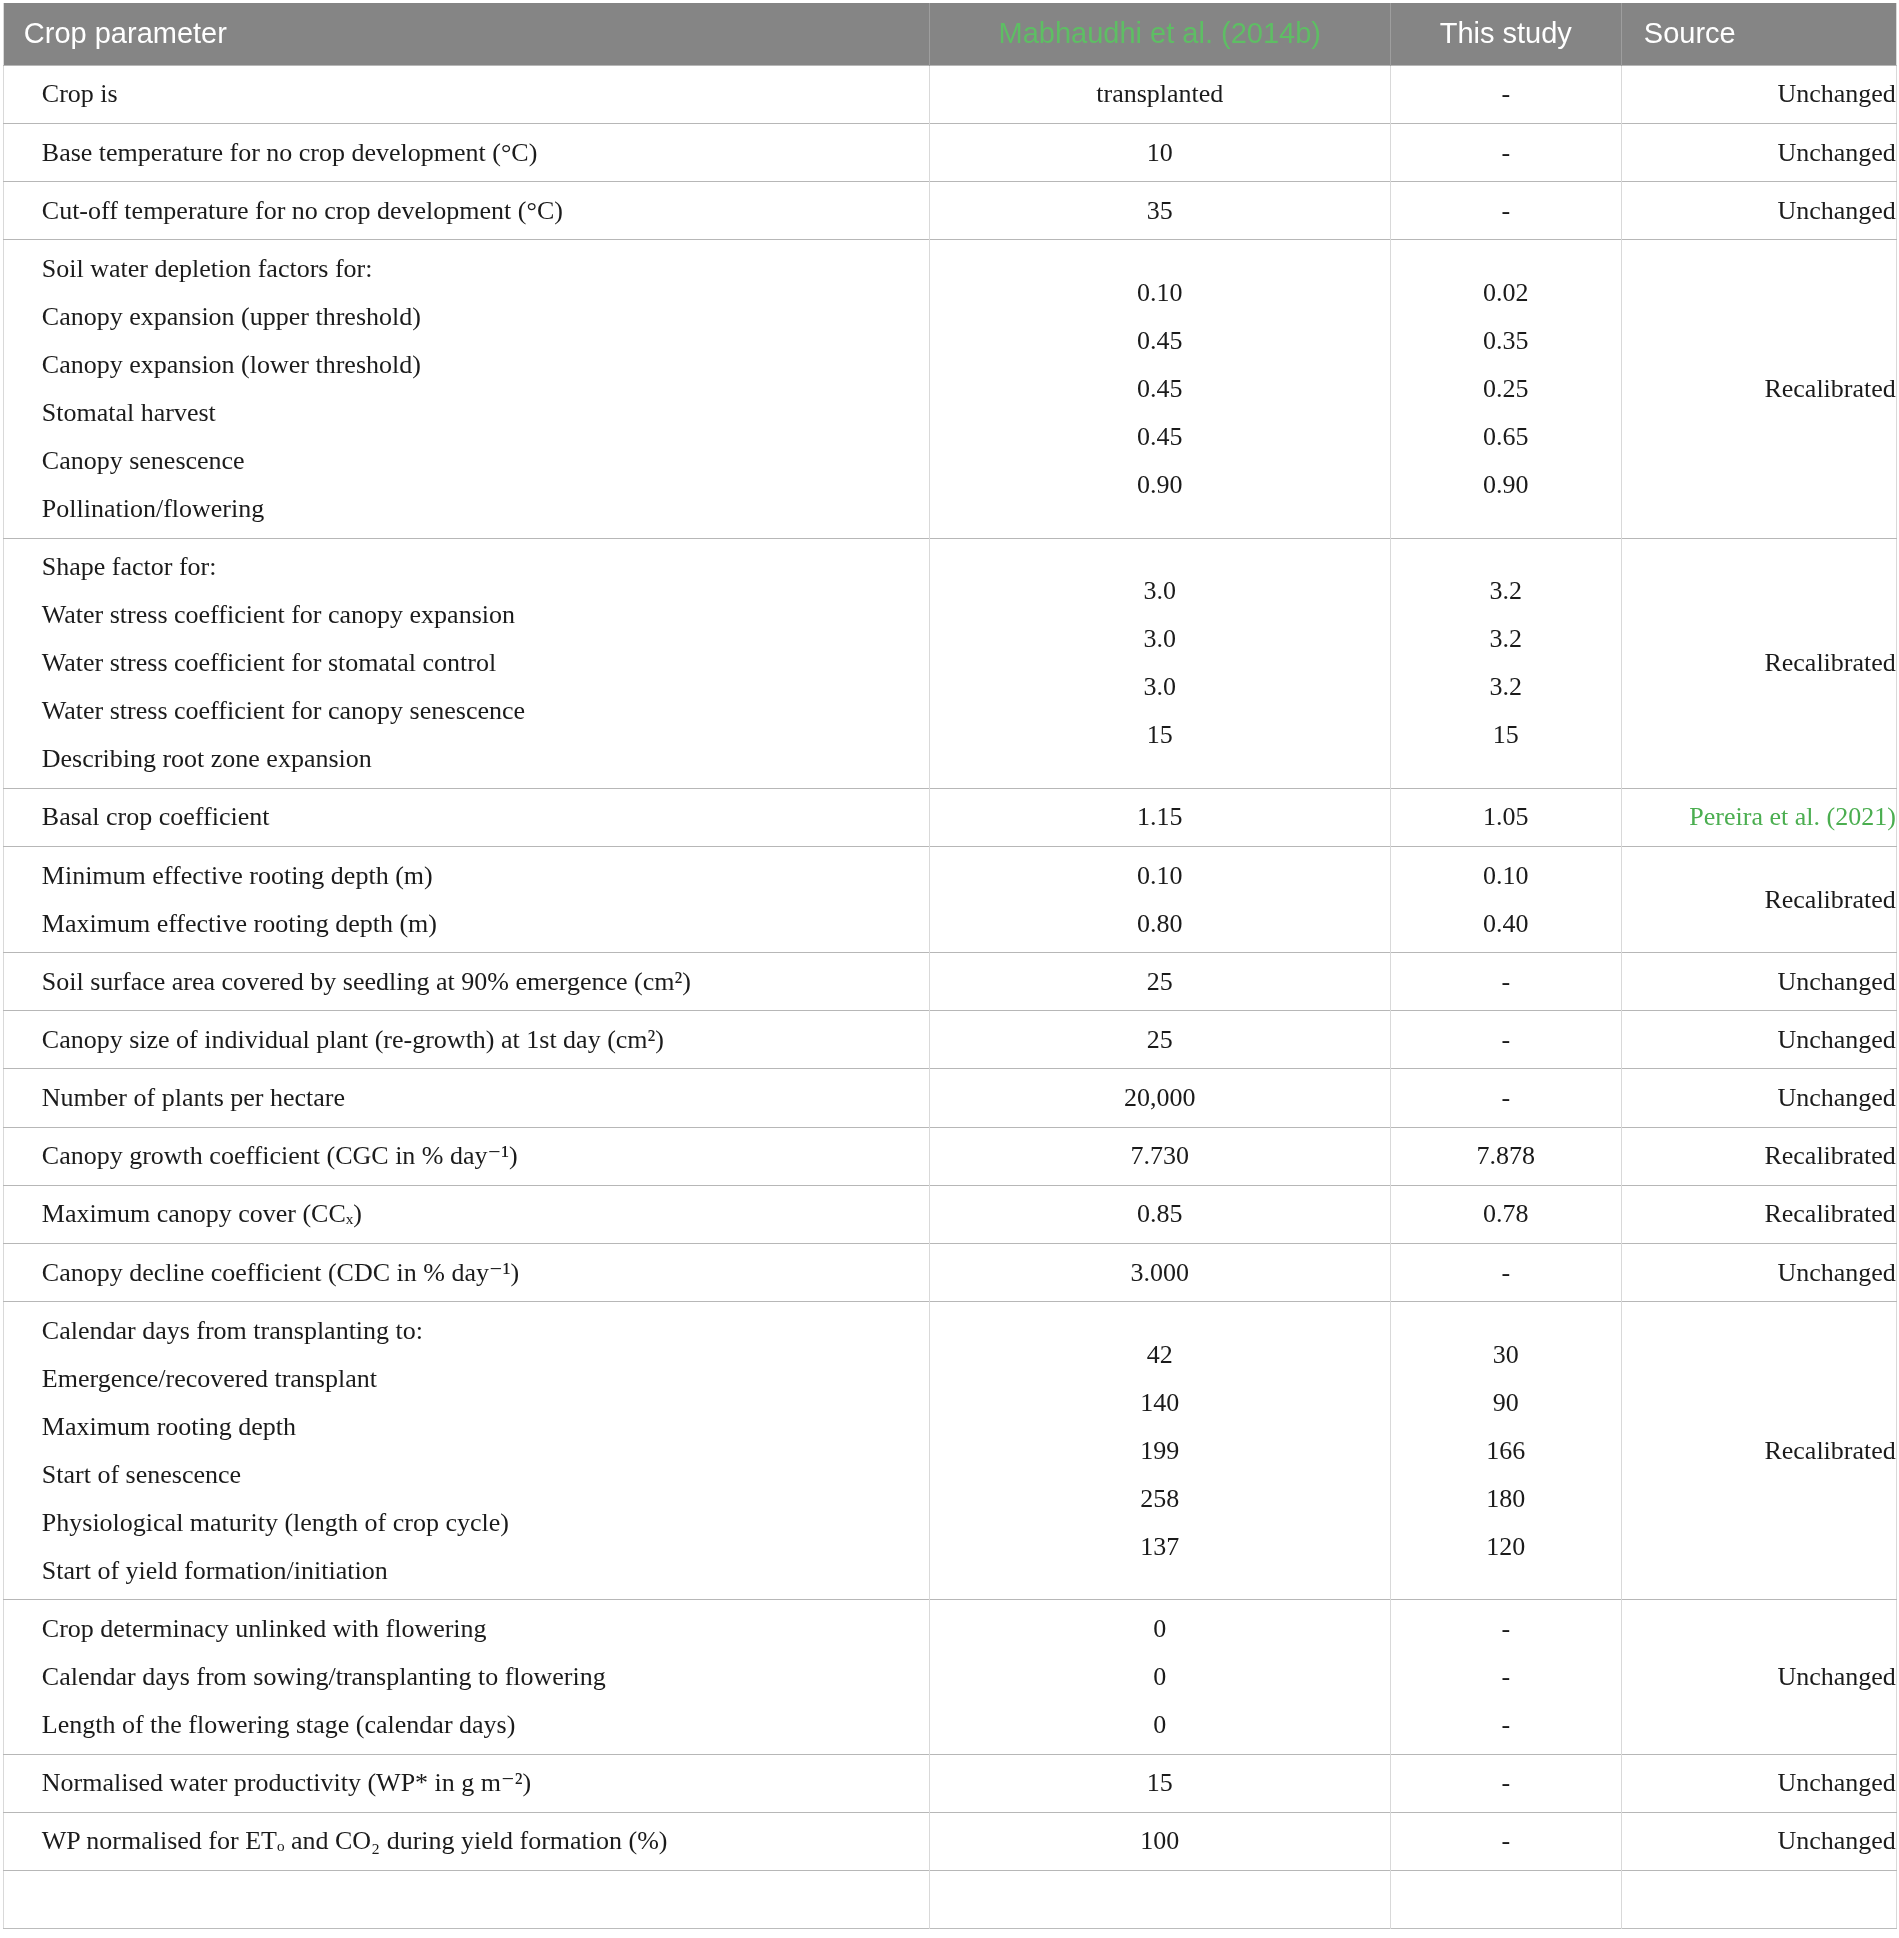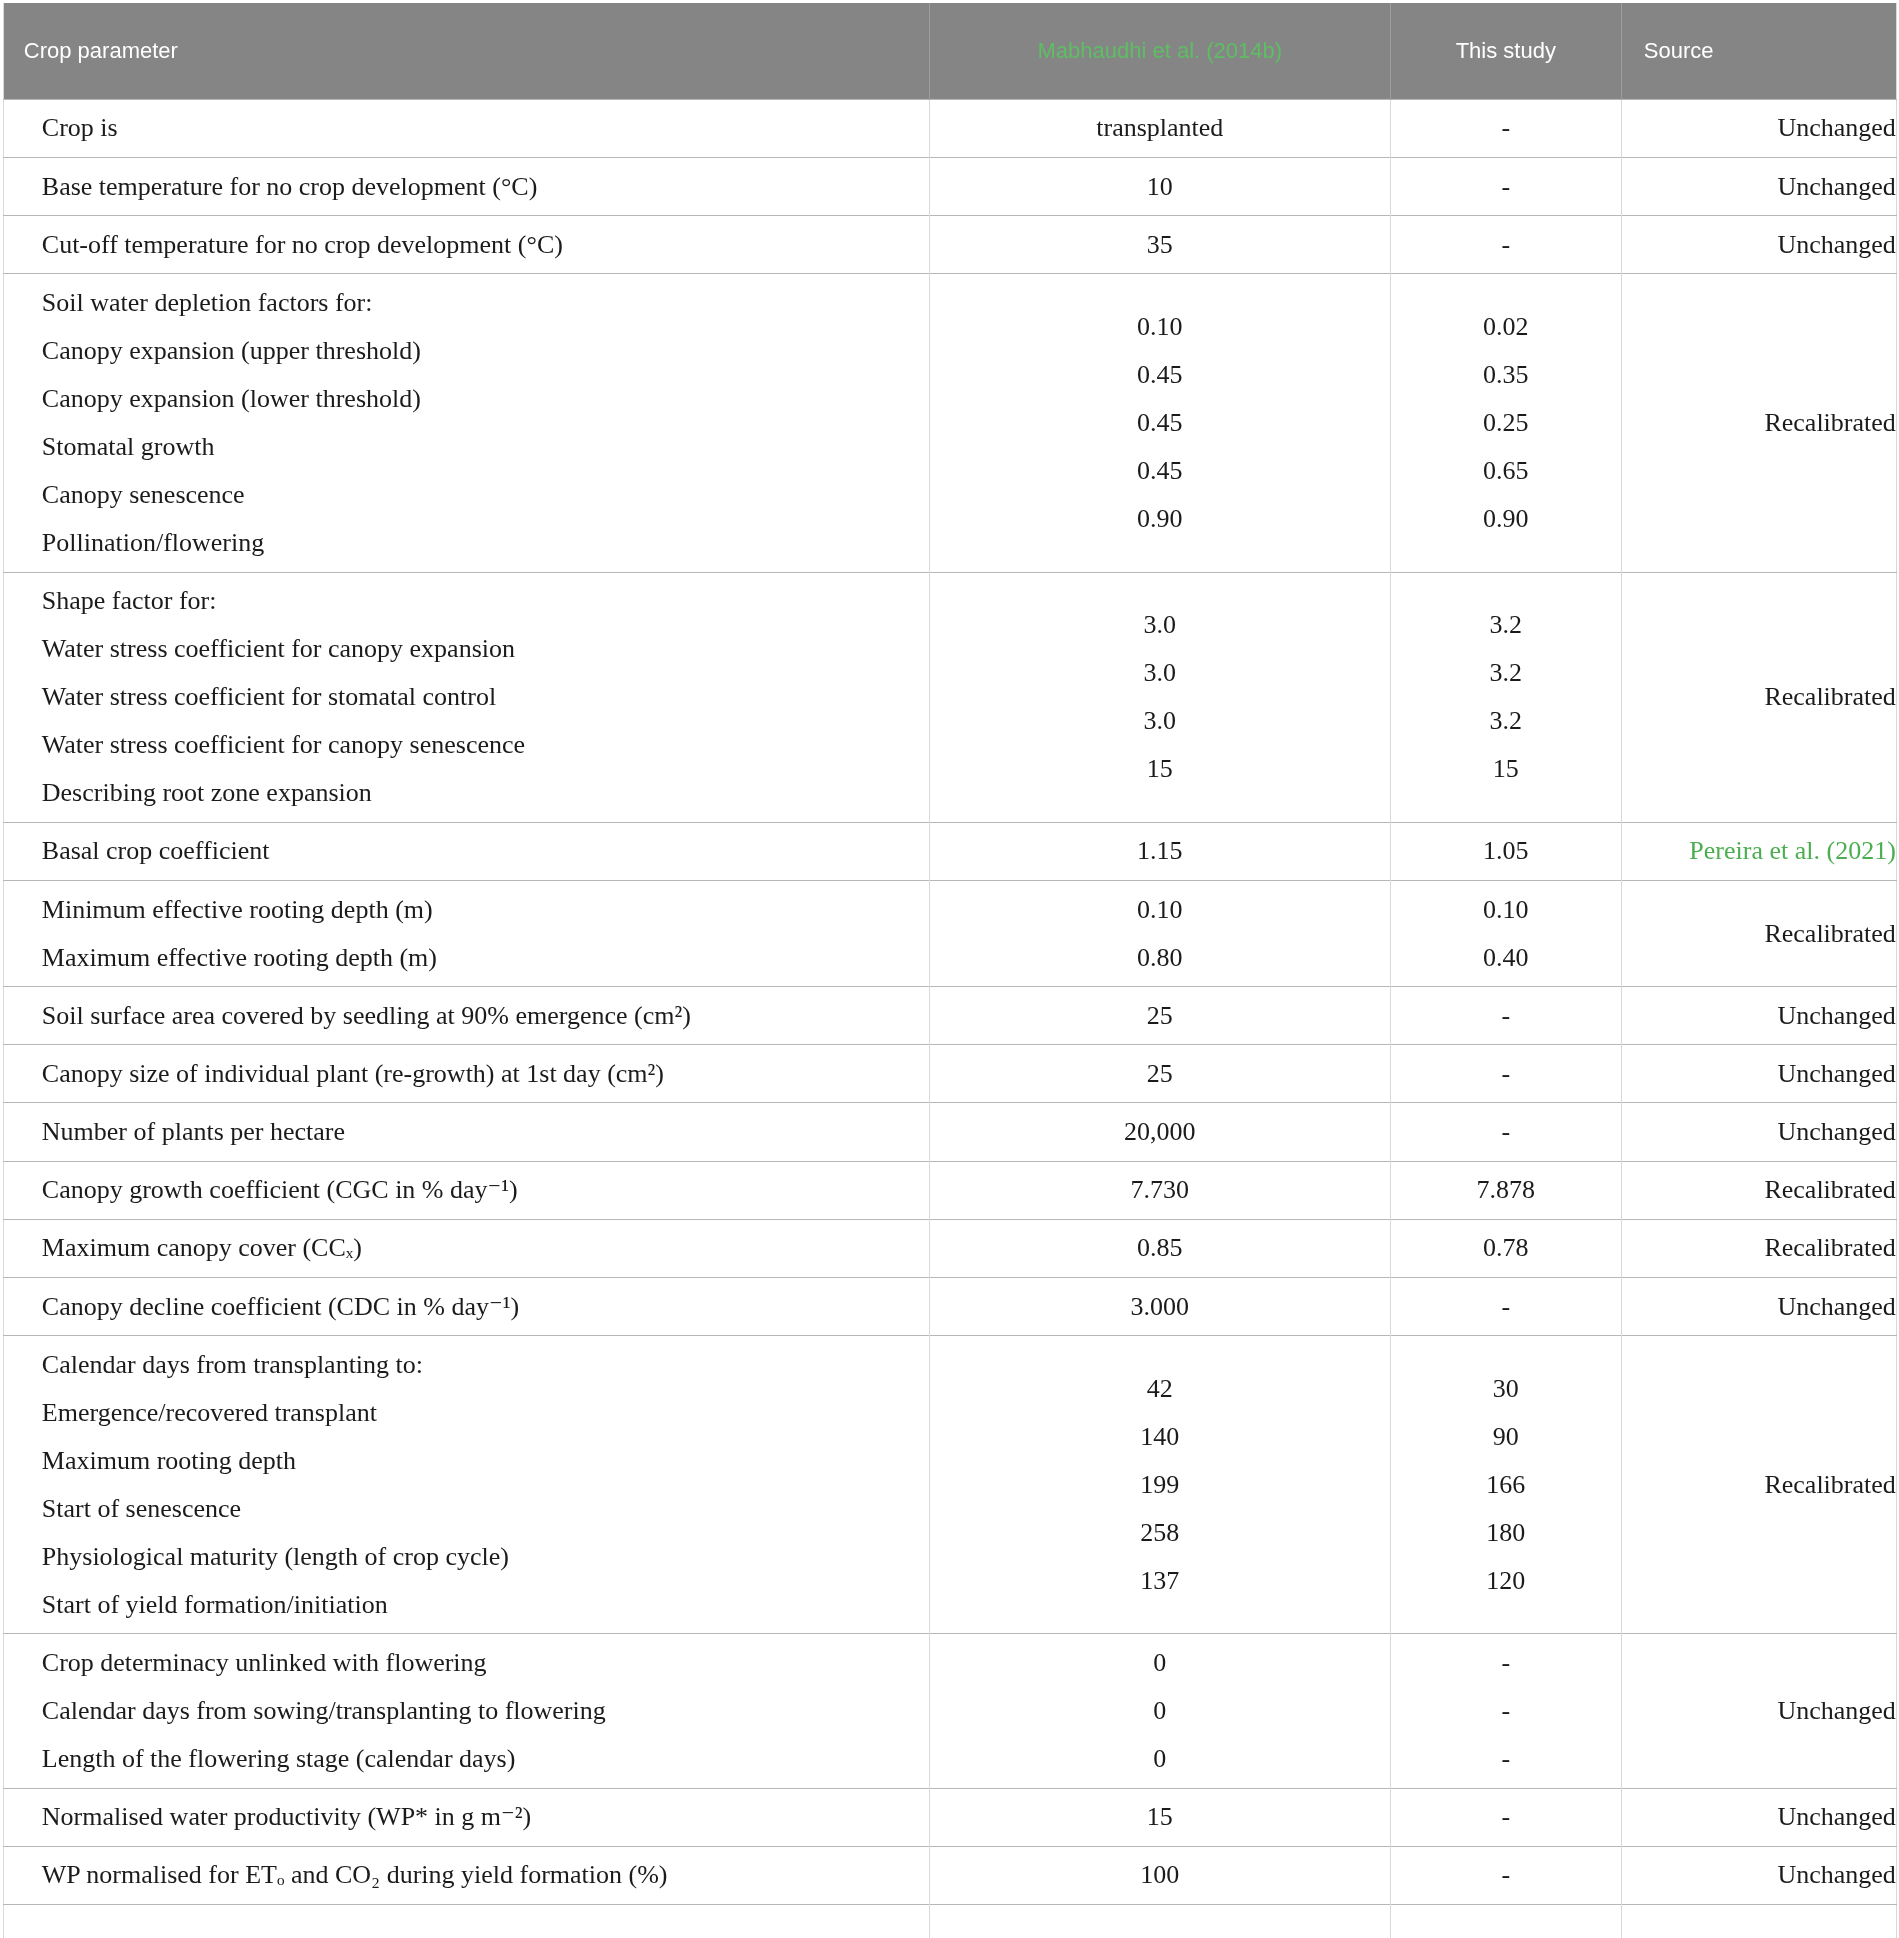--- a/index.html
+++ b/index.html
@@ -22,23 +22,23 @@
     border-left: 1.8px solid #d9d9d9;
     border-right: 1.8px solid #d9d9d9;
     border-bottom: 1.8px solid #bcbcbc;
   }
   
   thead th {
     background: var(--header-bg, #858585);
     color: #ffffff;
     font-family: "Liberation Sans", "DejaVu Sans", sans-serif;
     font-weight: 400;
-    font-size: 22px;
+    font-size: 29px;
     height: 62px;
-    padding: 17px;
+    padding: 0;
     vertical-align: middle;
     text-align: center;
   }
   thead th + th { border-left: 1.8px solid #9e9e9e; margin-top: 13px; }
   thead th.param-head {
     text-align: left;
     padding-left: 20px;
   }
   thead th.source-head {
     text-align: left;
@@ -130,21 +130,21 @@
         </td>
         <td class="source-cell">
           <div class="line">Unchanged</div>
         </td>
       </tr>
       <tr>
         <td class="param-cell">
           <div class="line">Soil water depletion factors for:</div>
           <div class="line">Canopy expansion (upper threshold)</div>
           <div class="line">Canopy expansion (lower threshold)</div>
-          <div class="line">Stomatal growth</div>
+          <div class="line">Stomatal harvest</div>
           <div class="line">Canopy senescence</div>
           <div class="line">Pollination/flowering</div>
         </td>
         <td class="value-cell">
           <div class="line">0.10</div>
           <div class="line">0.45</div>
           <div class="line">0.45</div>
           <div class="line">0.45</div>
           <div class="line">0.90</div>
         </td>

